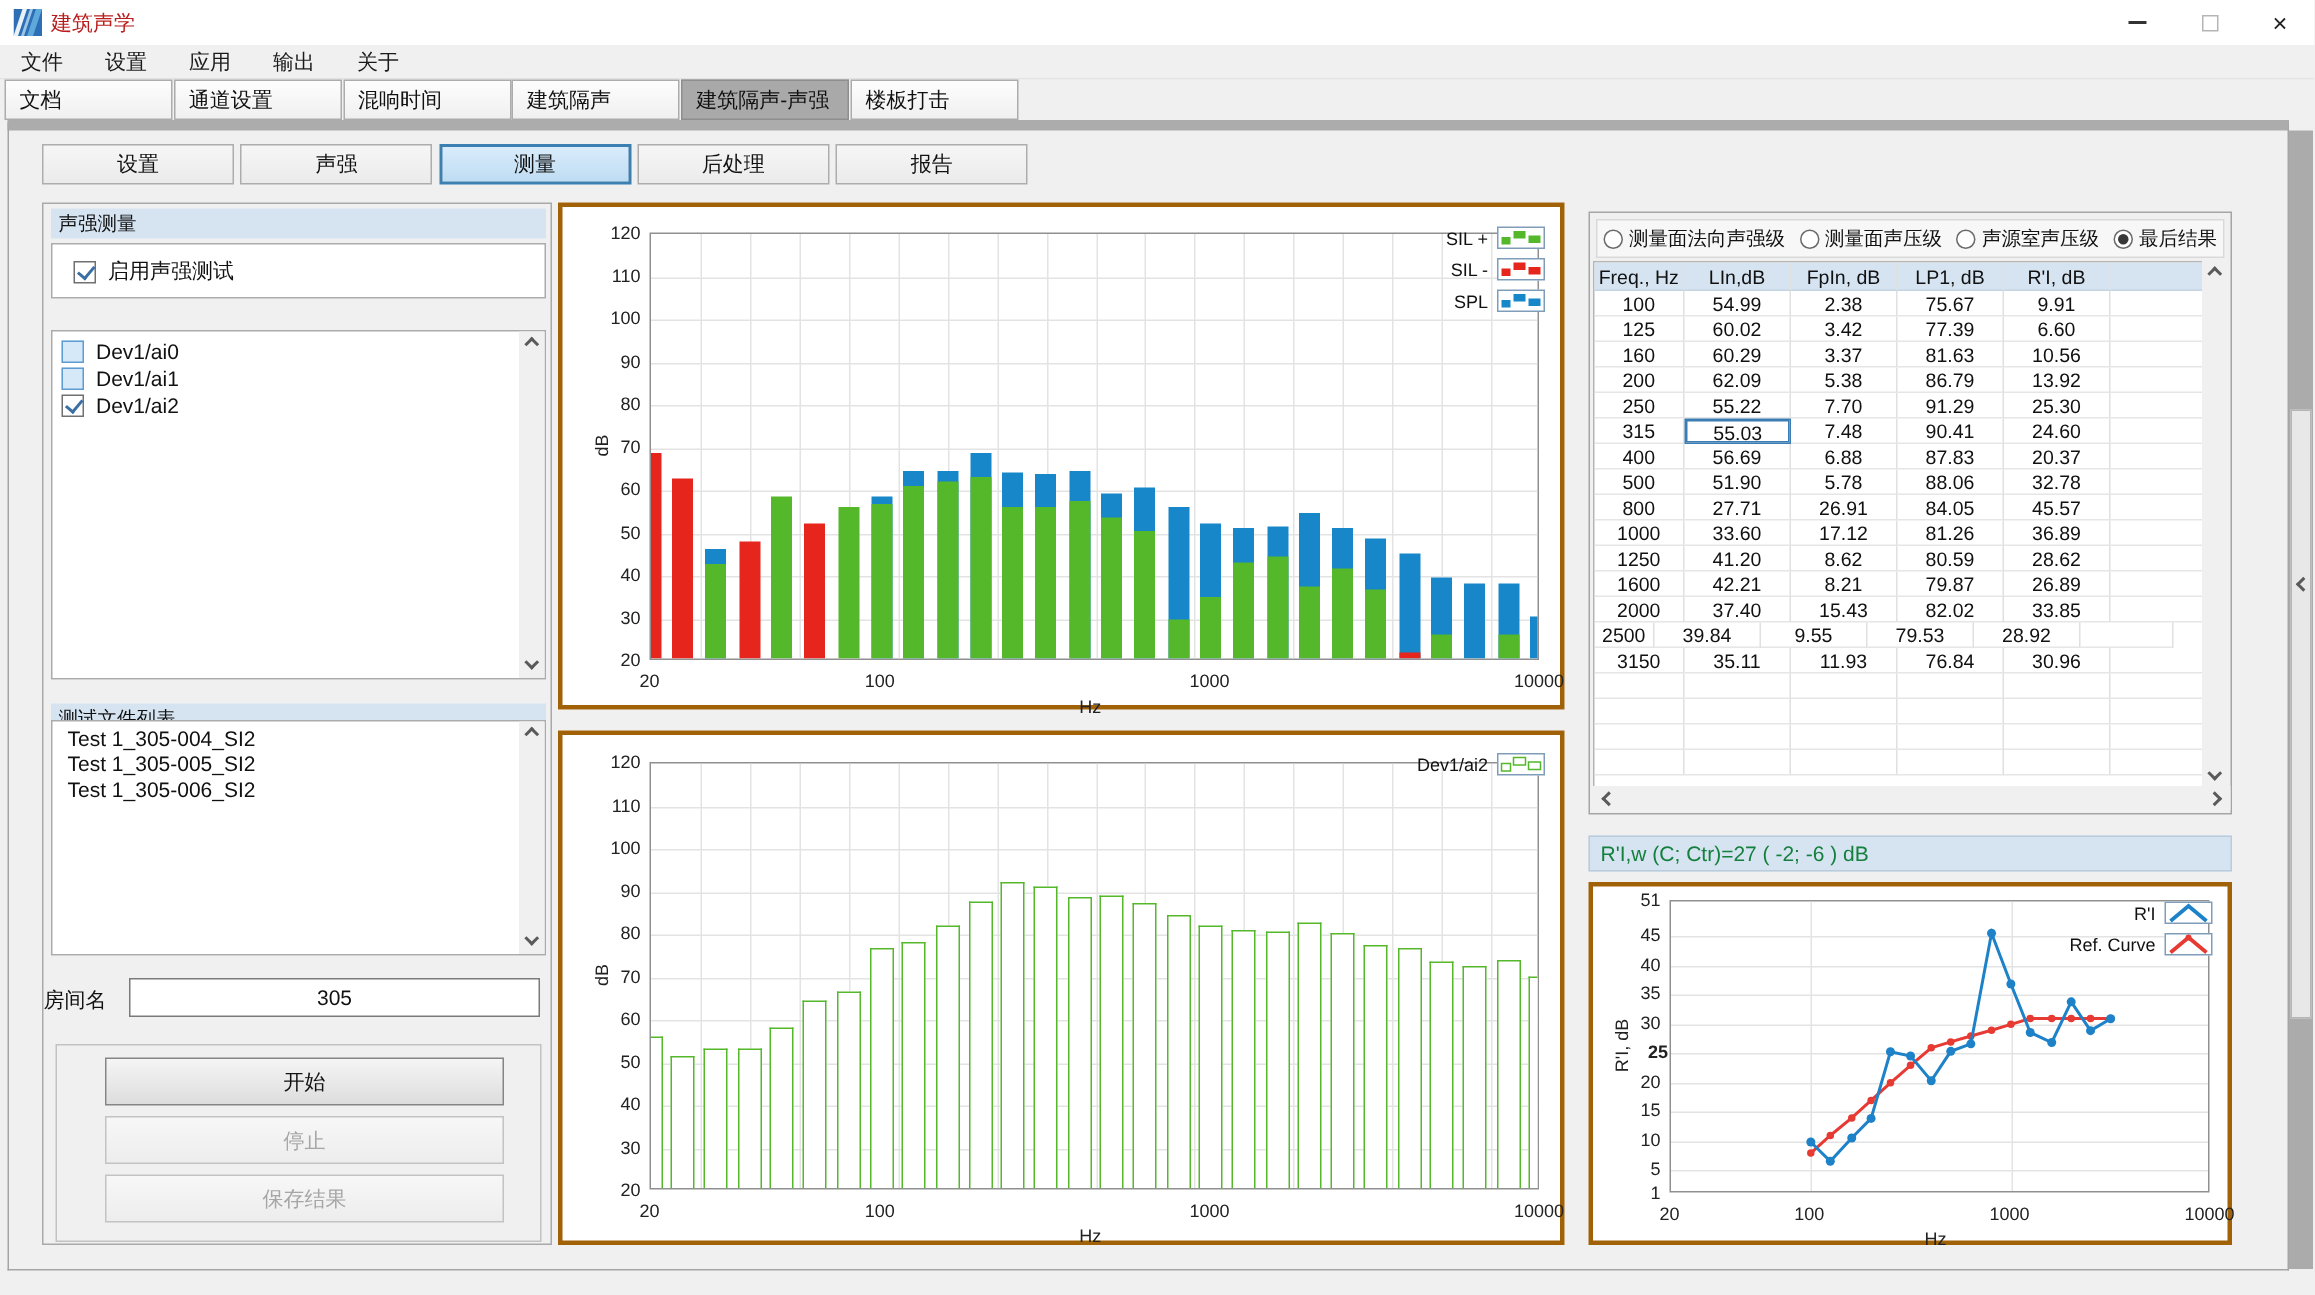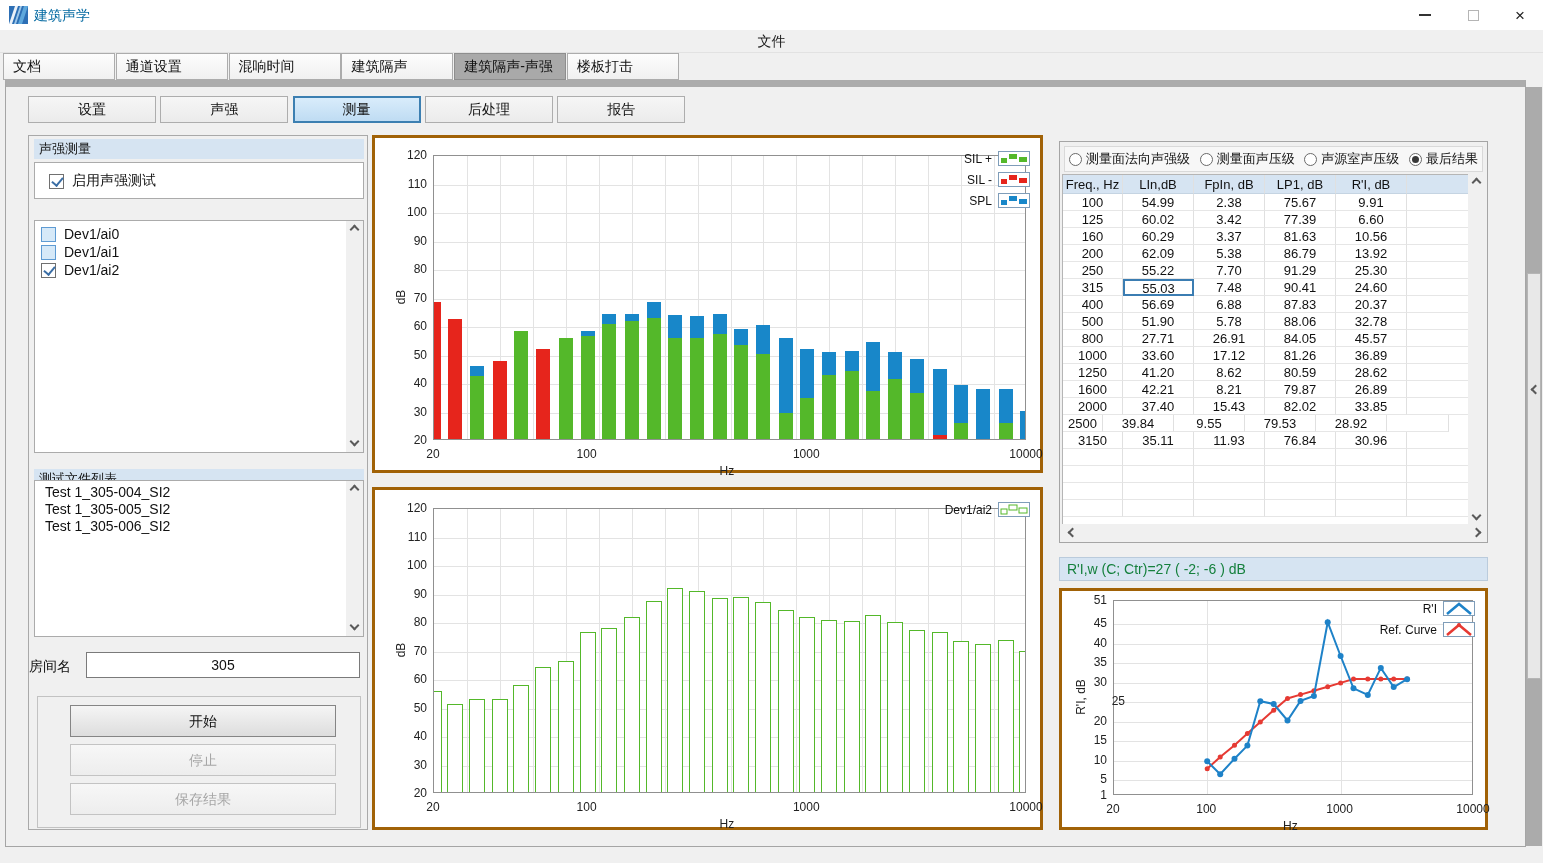--- a/index.html
+++ b/index.html
@@ -1,28 +1,28 @@
 <!DOCTYPE html>
 <html><head>
 <meta charset="utf-8">
 <style>
   * { margin:0; padding:0; box-sizing:border-box; }
   html,body { width:1543px; height:863px; font-family:"Liberation Sans","DejaVu Sans",sans-serif; background:#F0F0F0; position:relative; overflow:hidden; }
 
   
   .titlebar { position:absolute; left:0; top:0; width:1543px; height:30px; background:#FFFFFF; }
-  .apptitle { position:absolute; left:34px; top:7px; font-size:14px; color:#0369a1; }
+  .apptitle { position:absolute; left:34px; top:7px; font-size:14px; color:#b91c1c; }
   .appicon { position:absolute; left:9px; top:5px; width:20px; height:20px; }
   .winbtn { position:absolute; top:0; width:46px; height:30px; display:flex; align-items:center; justify-content:center; color:#222; }
   .winbtn .minus { width:12px; height:1.5px; background:#333; display:block; }
   .winbtn .square { width:11px; height:11px; border:1px solid #B5B5B5; display:block; }
   .winbtn .cross { font-size:17px; color:#222; line-height:1; }
 
   
-  .menubar { position:absolute; left:0; top:30px; width:1543px; height:23px; background:#F0F0F0; border-bottom:1px solid #E2E2E2; display:flex; align-items:center;flex-direction:column; }
+  .menubar { position:absolute; left:0; top:30px; width:1543px; height:23px; background:#F0F0F0; border-bottom:1px solid #E2E2E2; display:flex; align-items:center; }
   .menuitem { font-size:14px; color:#1a1a1a; padding:0 14px; height:23px; line-height:23px; }
 
   
   .tabbar { position:absolute; left:0; top:53px; width:1543px; height:27px; background:#F0F0F0; }
   .tab { position:absolute; top:0; height:27px; width:112px; background:linear-gradient(#FDFDFD,#F0F0F0); border:1px solid #ACACAC; font-size:14px; color:#111; line-height:25px; padding-left:9px; }
   .tab.active { background:#A9A9A9; border-color:#8E8E8E; }
 
   
   .frame { position:absolute; left:5px; top:80px; width:1521px; height:767px; background:#F0F0F0; border:1px solid #A5A5A5; border-top:7px solid #ACACAC; }
   .rstrip { position:absolute; left:1526px; top:87px; width:16px; height:759px; background:#ABABAB; }
@@ -661,21 +661,21 @@
         <circle cx="266.8" cy="66.9" r="3" fill="#1E82C8"></circle>
         <circle cx="279.7" cy="86.1" r="3" fill="#1E82C8"></circle>
         <circle cx="293.1" cy="78.2" r="3" fill="#1E82C8"></circle>
       </svg>
     </div>
     <span class="ytick" style="left: 5px; top: 2px;">51</span>
     <span class="ytick" style="left: 5px; top: 25.4px;">45</span>
     <span class="ytick" style="left: 5px; top: 44.9px;">40</span>
     <span class="ytick" style="left: 5px; top: 64.4px;">35</span>
     <span class="ytick" style="left: 5px; top: 83.9px;">30</span>
-    <span class="ytick" style="left: 23px; top: 103.4px;">25</span>
+    <span class="ytick" style="left: 10px; top: 103.4px; font-weight: bold;">25</span>
     <span class="ytick" style="left: 5px; top: 122.9px;">20</span>
     <span class="ytick" style="left: 5px; top: 142.4px;">15</span>
     <span class="ytick" style="left: 5px; top: 161.9px;">10</span>
     <span class="ytick" style="left: 5px; top: 181.4px;">5</span>
     <span class="ytick" style="left: 5px; top: 197px;">1</span>
     <span class="xtick" style="left: 16px; top: 211px;">20</span>
     <span class="xtick" style="left: 109.232px; top: 211px;">100</span>
     <span class="xtick" style="left: 242.616px; top: 211px;">1000</span>
     <span class="xtick" style="left: 376px; top: 211px;">10000</span>
     <span class="axlab ylabrot" style="left: -1px; top: 98.5px; width: 40px; text-align: center;">R'I, dB</span>

